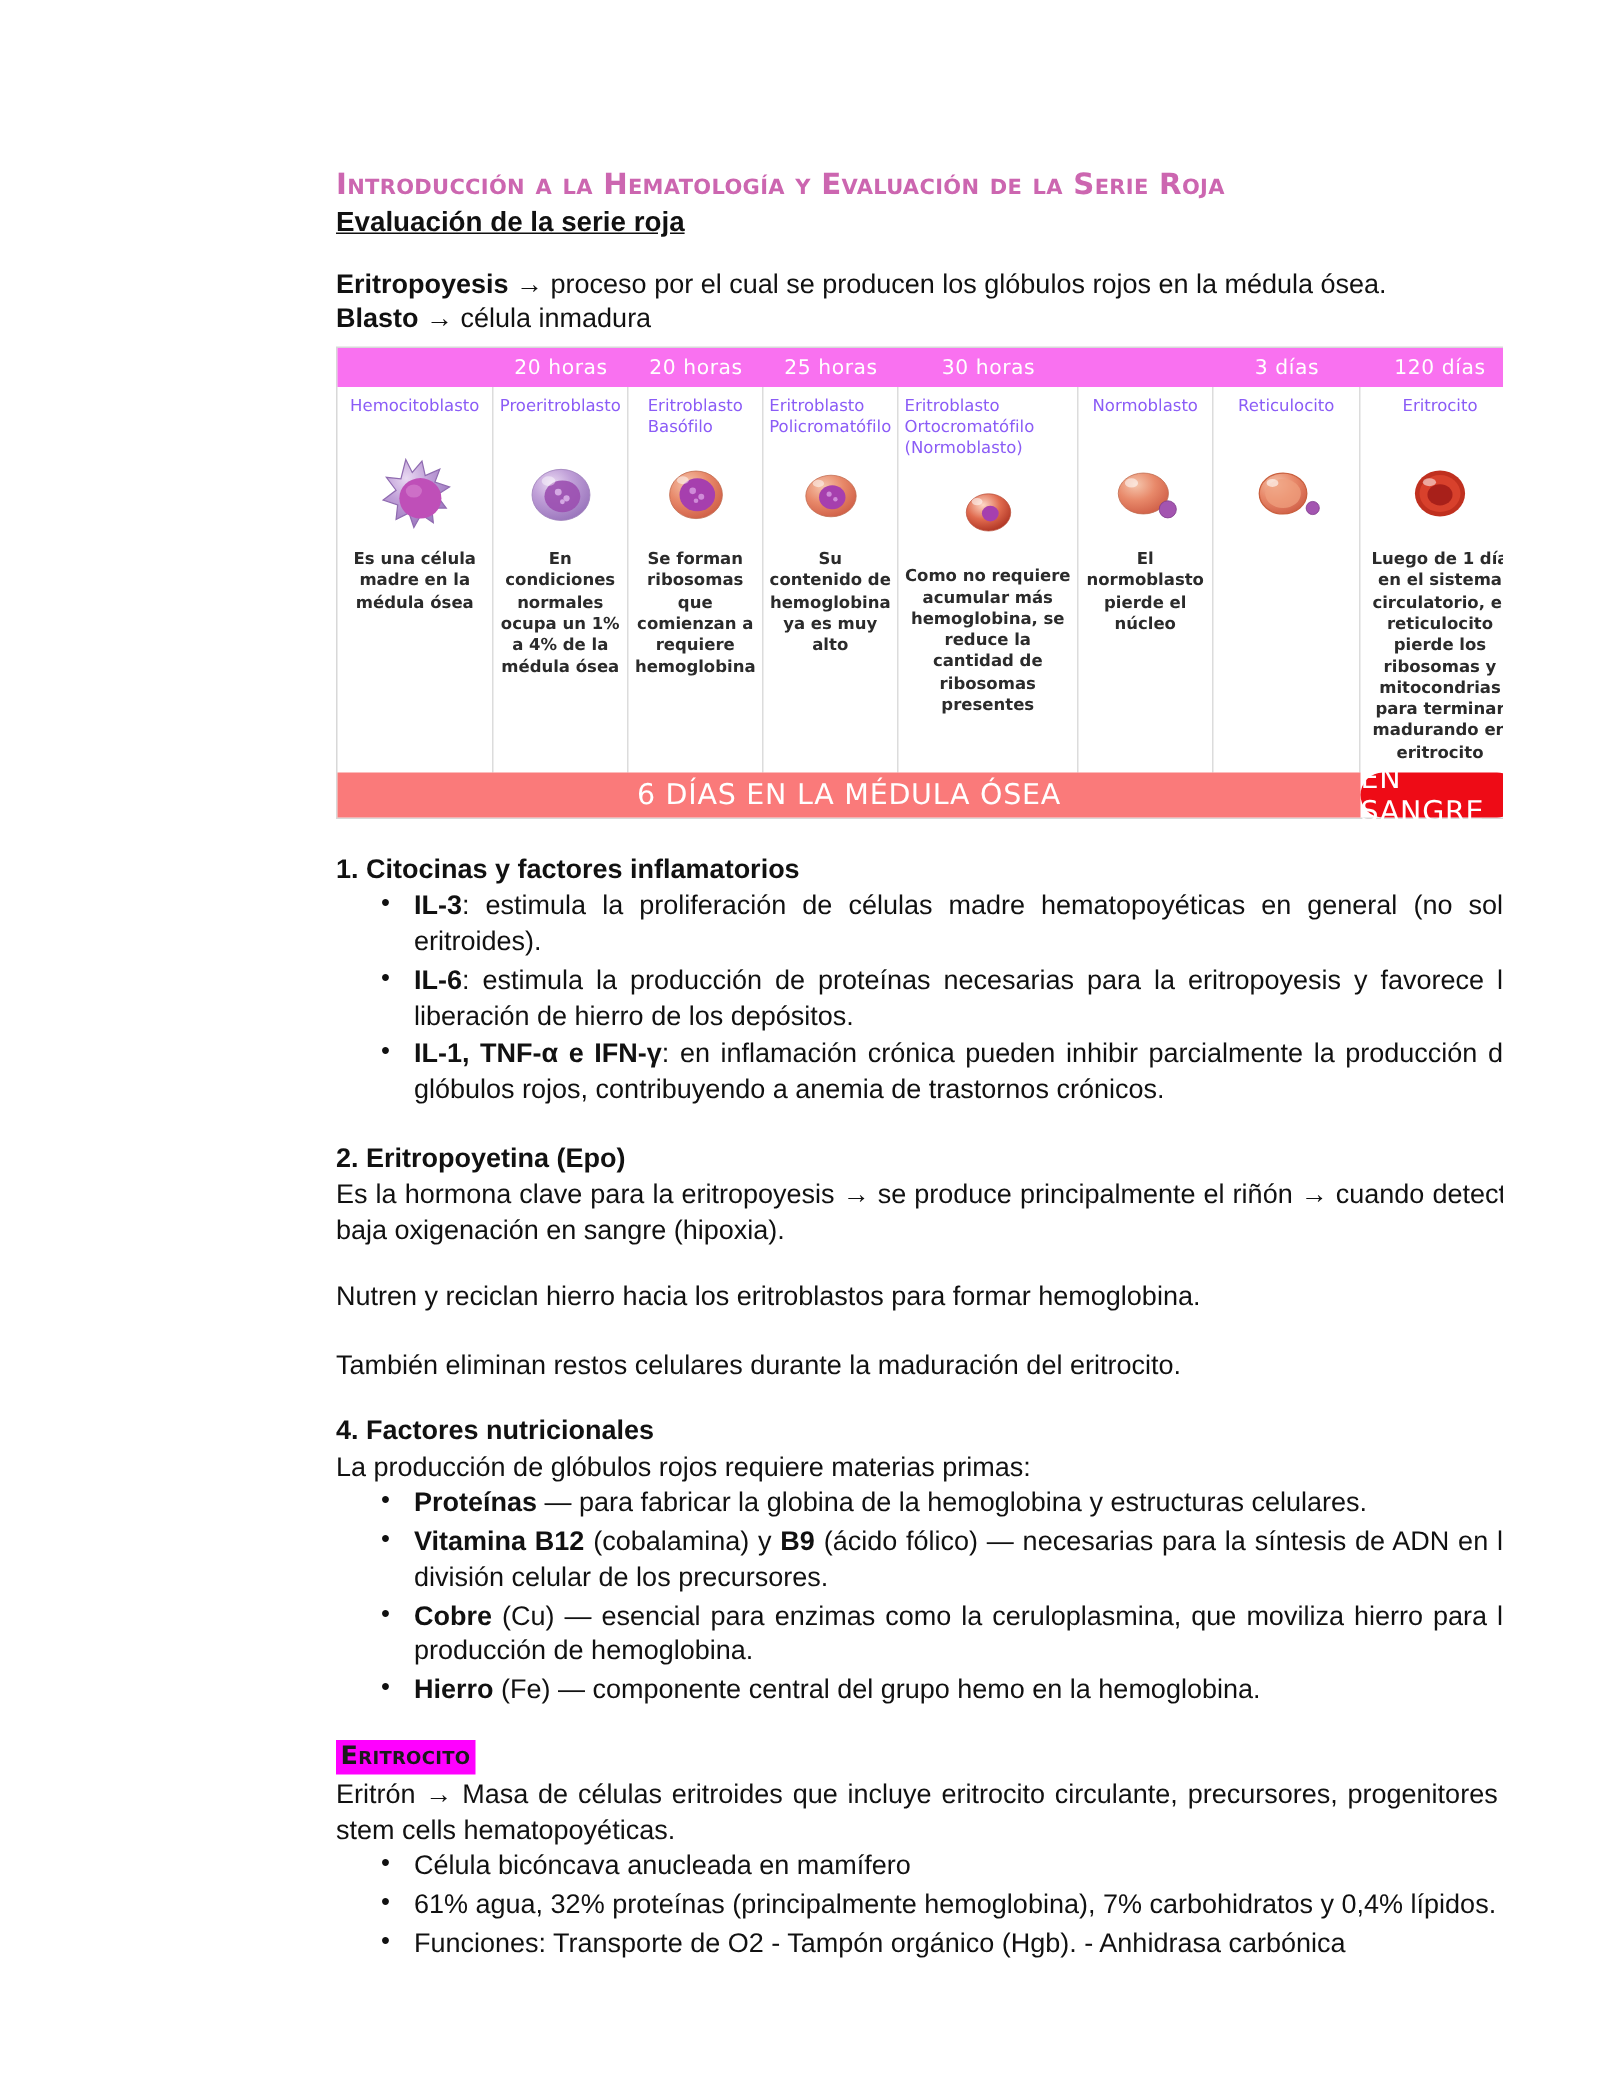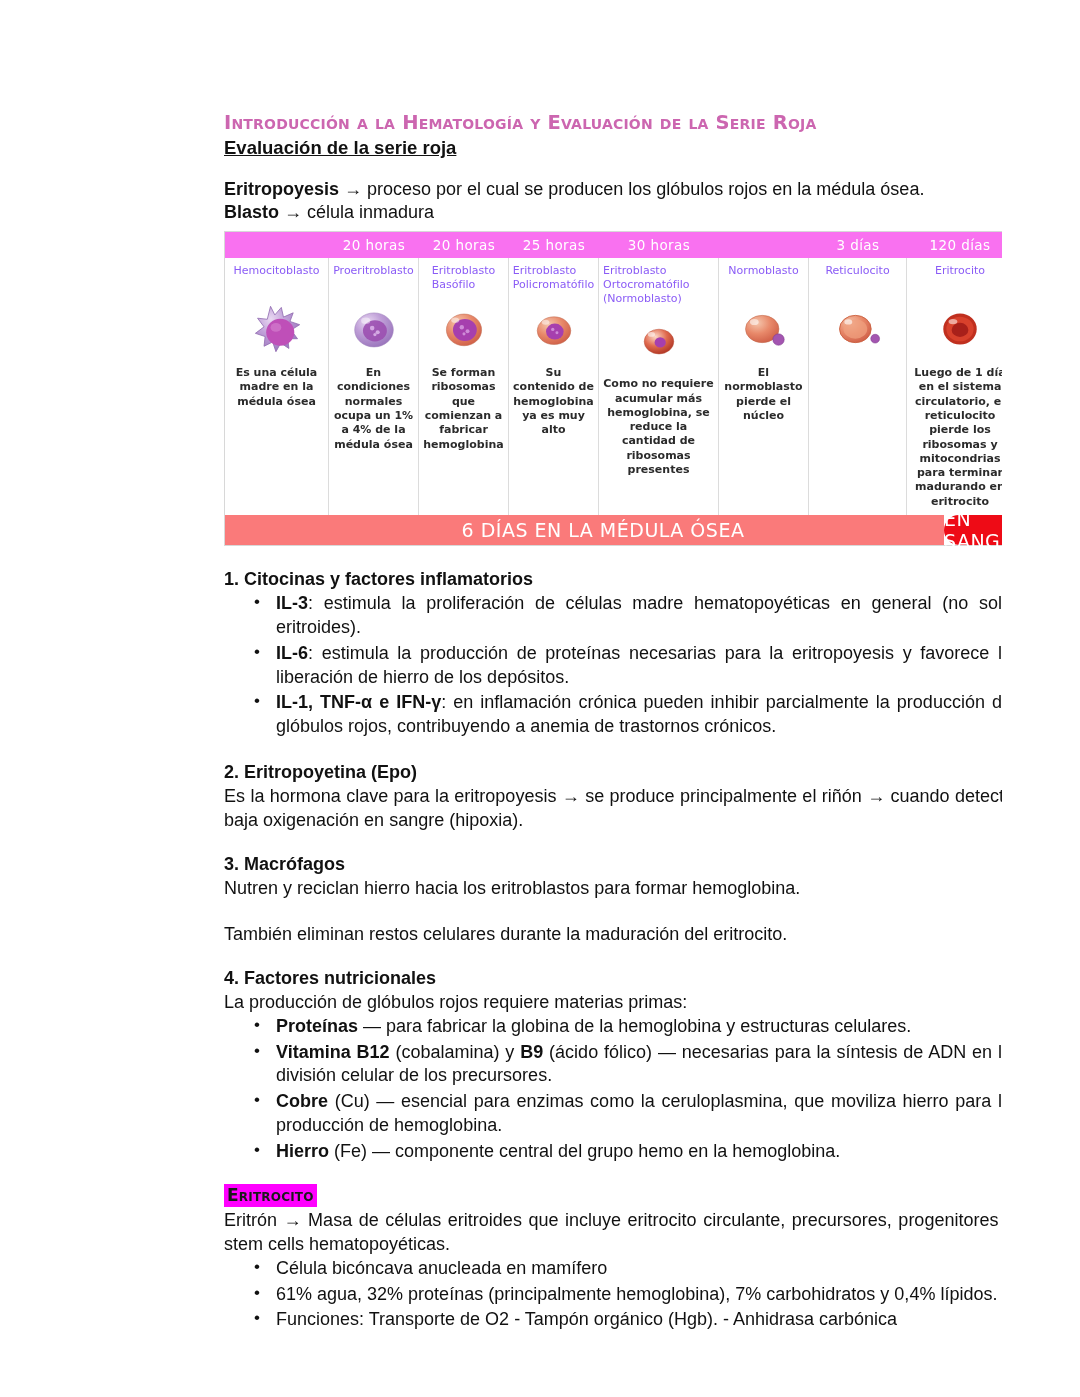--- a/index.html
+++ b/index.html
@@ -316,21 +316,21 @@
                   </radialGradient>
                 </defs>
                 <ellipse cx="50" cy="52" rx="40" ry="36" fill="url(#g3basophilic-erythroblast)" stroke="#c06a4e" stroke-width="1.2"></ellipse>
                 <ellipse cx="52" cy="52" rx="27" ry="25" fill="#a63fae"></ellipse>
                 <circle cx="45" cy="46" r="5" fill="#cf8bd8"></circle>
                 <circle cx="58" cy="55" r="4.5" fill="#cf8bd8"></circle>
                 <circle cx="50" cy="61" r="3.5" fill="#cf8bd8"></circle>
                 <ellipse cx="30" cy="30" rx="9" ry="6" fill="#ffffff" opacity="0.5"></ellipse>
               </svg>
             </div>
-            <div class="cell-desc">Se forman ribosomas que comienzan a fabricar hemoglobina</div>
+            <div class="cell-desc">Se forman ribosomas que comienzan a requiere hemoglobina</div>
           </div>
           <div class="diag-col" style="width: 90px; flex: 0 0 90px;">
             <div class="cell-name">Eritroblasto<span class="sub">Policromatófilo</span></div>
             <div class="cell-art">
               <svg width="42" height="42" viewBox="0 0 100 100">
                 <defs>
                   <radialGradient id="g1polychromatic-erythroblast" cx="35%" cy="28%" r="75%">
                     <stop offset="0%" stop-color="#e9d9f2"></stop>
                     <stop offset="45%" stop-color="#c0a0d8"></stop>
                     <stop offset="100%" stop-color="#9b76bd"></stop>
@@ -488,38 +488,37 @@
                 <ellipse cx="50" cy="50" rx="38" ry="35" fill="#c0301f"></ellipse>
                 <ellipse cx="50" cy="50" rx="31" ry="28" fill="#d8412c"></ellipse>
                 <ellipse cx="50" cy="52" rx="19" ry="16" fill="#a8201a"></ellipse>
                 <ellipse cx="34" cy="33" rx="10" ry="6" fill="#ffffff" opacity="0.55"></ellipse>
               </svg>
             </div>
             <div class="cell-desc">Luego de 1 día en el sistema circulatorio, el reticulocito pierde los ribosomas y mitocondrias para terminar madurando en eritrocito</div>
           </div>
         </div>
       <div class="diag-footer">
-        <div class="footer-marrow" id="footer-marrow" style="flex: 0 0 682px; padding-left: 37px;">6 DÍAS EN LA MÉDULA ÓSEA</div>
+        <div class="footer-marrow" id="footer-marrow" style="flex: 0 0 682px;">6 DÍAS EN LA MÉDULA ÓSEA</div>
         <div class="footer-blood">EN SANGRE</div>
       </div>
     </div>
 
     <div id="sections">
         <div class="spacer-sm"></div>
         <div class="section-head">1. Citocinas y factores inflamatorios</div>
         <ul class="bullets">
           <li><span class="bold">IL-3</span><span>: estimula la proliferación de células madre hematopoyéticas en general (no solo eritroides).</span></li>
           <li><span class="bold">IL-6</span><span>: estimula la producción de proteínas necesarias para la eritropoyesis y favorece la liberación de hierro de los depósitos.</span></li>
           <li><span class="bold">IL-1, TNF-α e IFN-γ</span><span>: en inflamación crónica pueden inhibir parcialmente la producción de glóbulos rojos, contribuyendo a anemia de trastornos crónicos.</span></li>
         </ul>
         <div class="spacer-md"></div>
         <div class="section-head">2. Eritropoyetina (Epo)</div>
         <p class="para justify">Es la hormona clave para la eritropoyesis → se produce principalmente el riñón → cuando detecta baja oxigenación en sangre (hipoxia).</p>
         <div class="spacer-md"></div>
-        <div class="section-head">3. Macrófagos</div>
         <p class="para justify">Nutren y reciclan hierro hacia los eritroblastos para formar hemoglobina.</p>
         <p class="para justify" style="margin-top: 22px;">También eliminan restos celulares durante la maduración del eritrocito.</p>
         <div class="spacer-md"></div>
         <div class="section-head">4. Factores nutricionales</div>
         <p class="para">La producción de glóbulos rojos requiere materias primas:</p>
         <ul class="bullets">
           <li><span class="bold">Proteínas</span><span> — para fabricar la globina de la hemoglobina y estructuras celulares.</span></li>
           <li><span class="bold">Vitamina B12</span><span> (cobalamina) y </span><span class="bold">B9</span><span> (ácido fólico) — necesarias para la síntesis de ADN en la división celular de los precursores.</span></li>
           <li><span class="bold">Cobre</span><span> (Cu) — esencial para enzimas como la ceruloplasmina, que moviliza hierro para la producción de hemoglobina.</span></li>
           <li><span class="bold">Hierro</span><span> (Fe) — componente central del grupo hemo en la hemoglobina.</span></li>

